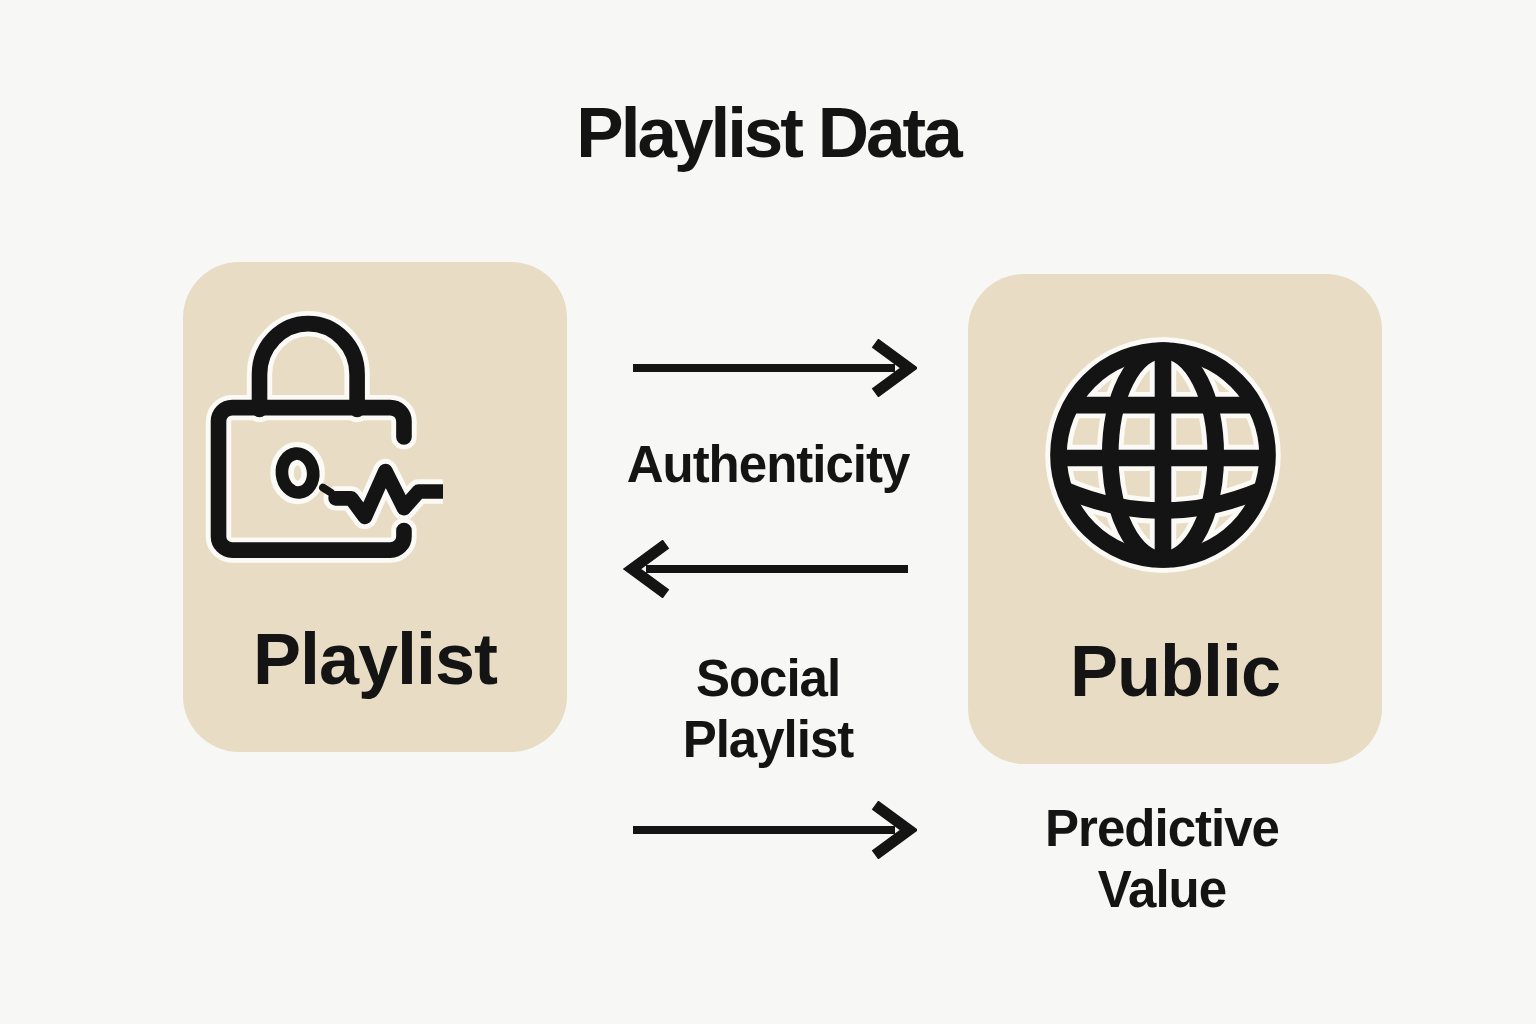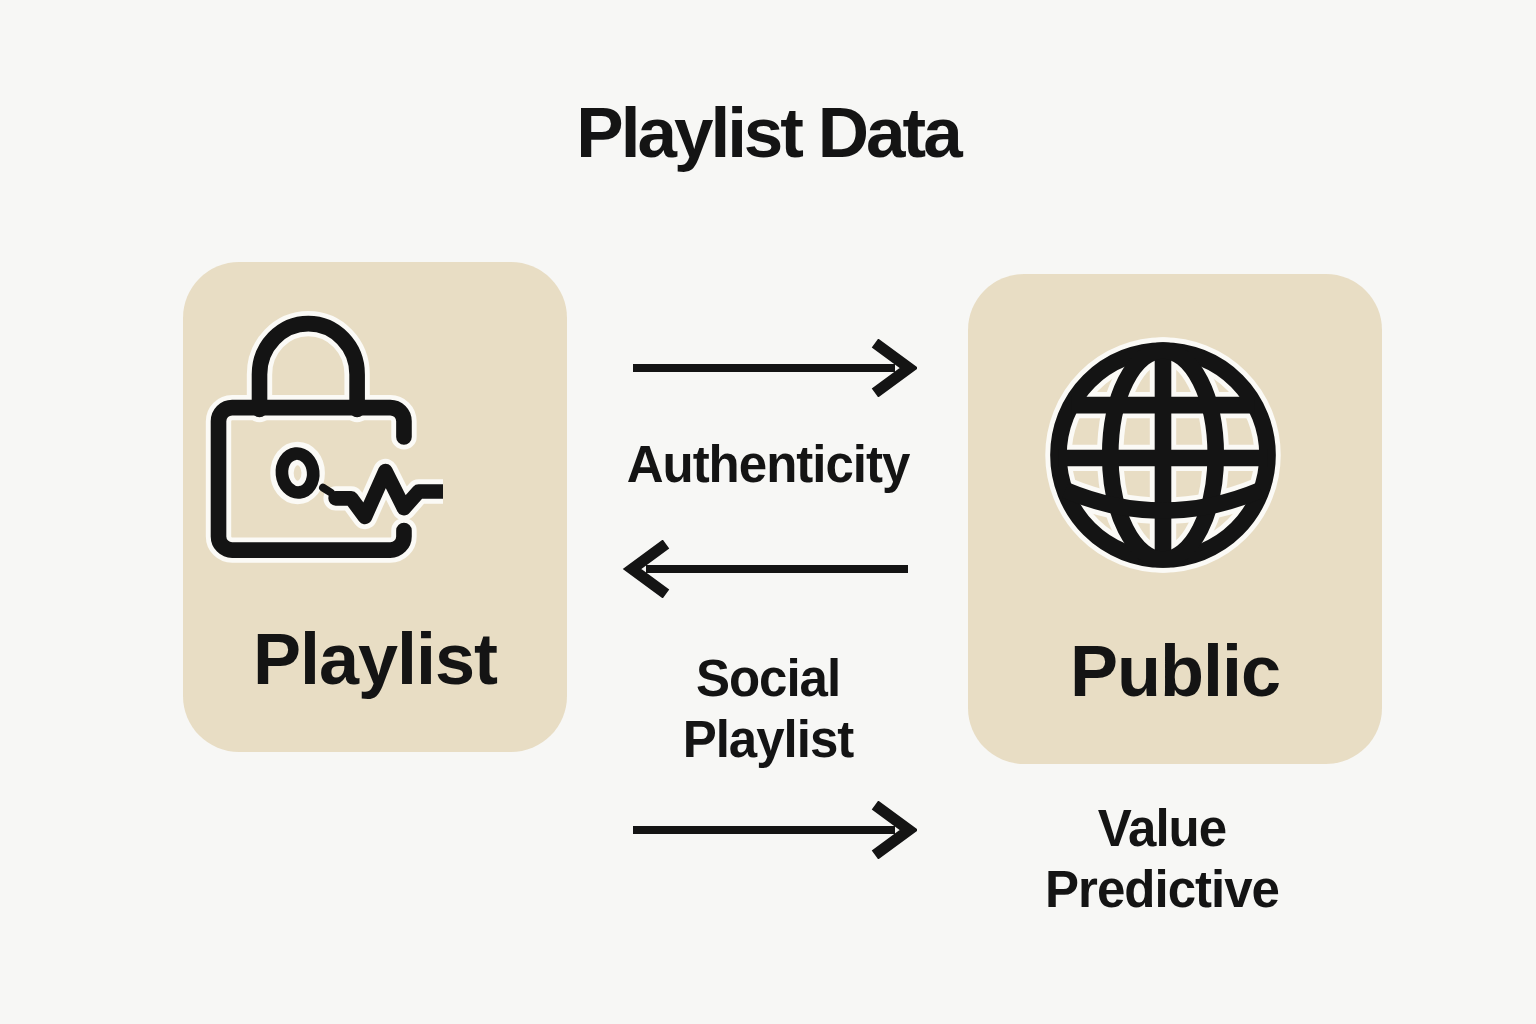--- a/index.html
+++ b/index.html
@@ -120,17 +120,17 @@
   <div class="edge-label label-social">
     <div>Social</div>
     <div>Playlist</div>
   </div>
 
   <svg class="arrow arrow-3" width="286" height="58" viewBox="0 0 286 58" fill="none">
     <path d="M2,29 H264" stroke="#141414" stroke-width="8"></path>
     <path d="M244,4 L278,29 L244,54" stroke="#141414" stroke-width="11" fill="none" stroke-linejoin="miter"></path>
   </svg>
   <div class="edge-label label-predictive">
+    <div>Predictive</div>
     <div>Value</div>
-    <div>Predictive</div>
   </div>
 
 </div>
 
 </body></html>

